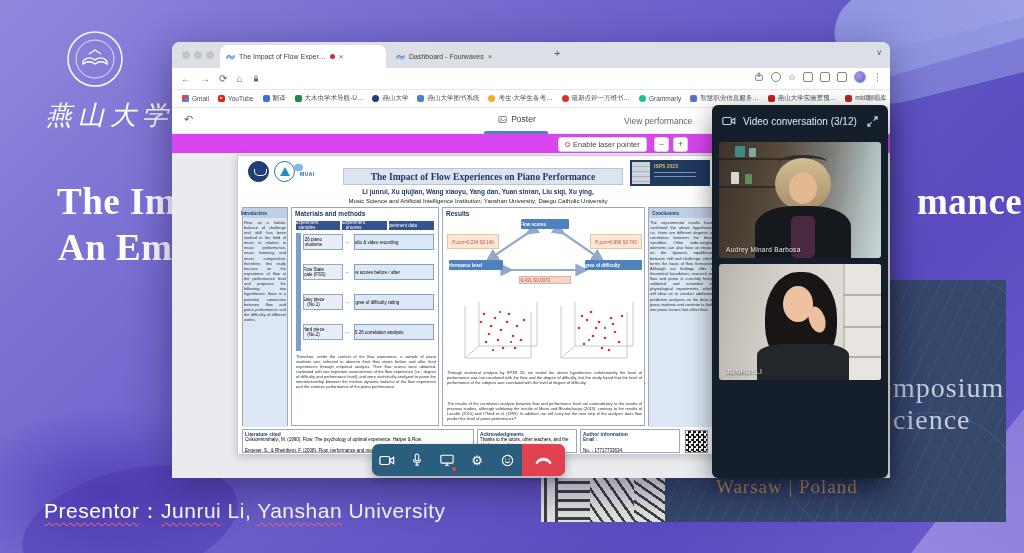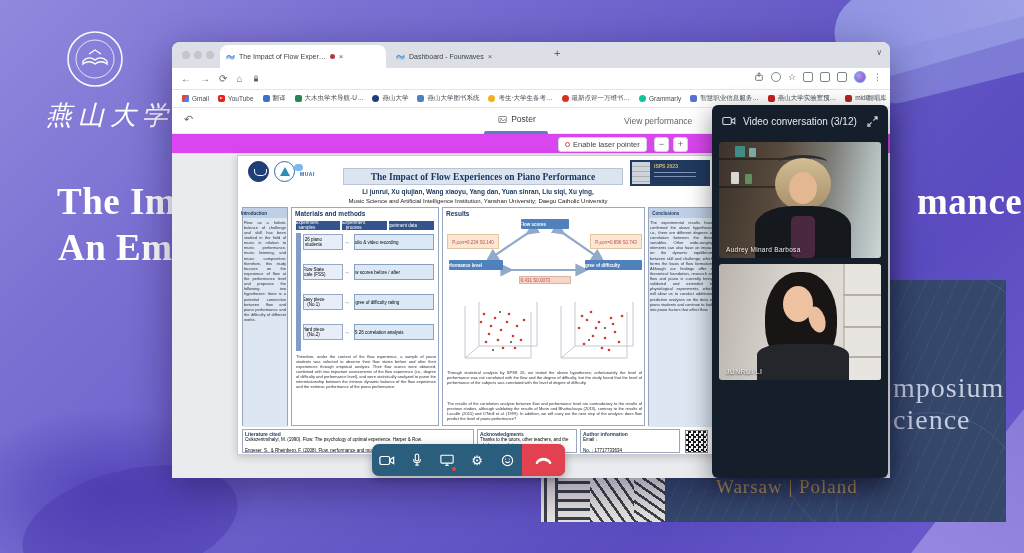--- a/index.html
+++ b/index.html
@@ -212,20 +212,23 @@
     <circle cx="29" cy="29" r="19" fill="none" stroke="#ffffff" stroke-width="1" opacity=".8"></circle>
     <path d="M17 31c4-4 8-4 12-1 4-3 8-3 12 1M17 31v3c4-3 8-3 12 0 4-3 8-3 12 0v-3" fill="none" stroke="#ffffff" stroke-width="1.4"></path>
     <path d="M23 24l6-4 6 4" fill="none" stroke="#ffffff" stroke-width="1.2"></path>
   </svg>
   <div class="uni-name">燕山大学</div>
 
   <div class="slide-title" style="left:57px;top:180px;">The Im</div>
   <div class="slide-title" style="left:58px;top:226px;">An Em</div>
   <div class="slide-title" style="left:892px;top:180px;margin-left:25px;">mance:</div>
 
+  <div class="presenter">
+    <span class="wavy">Presentor</span><span>：</span><span class="wavy">Junrui</span><span> Li,  </span><span class="wavy">Yanshan</span><span> University</span>
+  </div>
 
   <div class="browser">
 
     <div class="tabstrip">
       <div class="dot" style="left:10px;"></div>
       <div class="dot" style="left:22px;"></div>
       <div class="dot" style="left:34px;"></div>
 
       <div class="tab active" style="left:48px;width:166px;">
         <svg width="9" height="9" viewBox="0 0 16 16">

